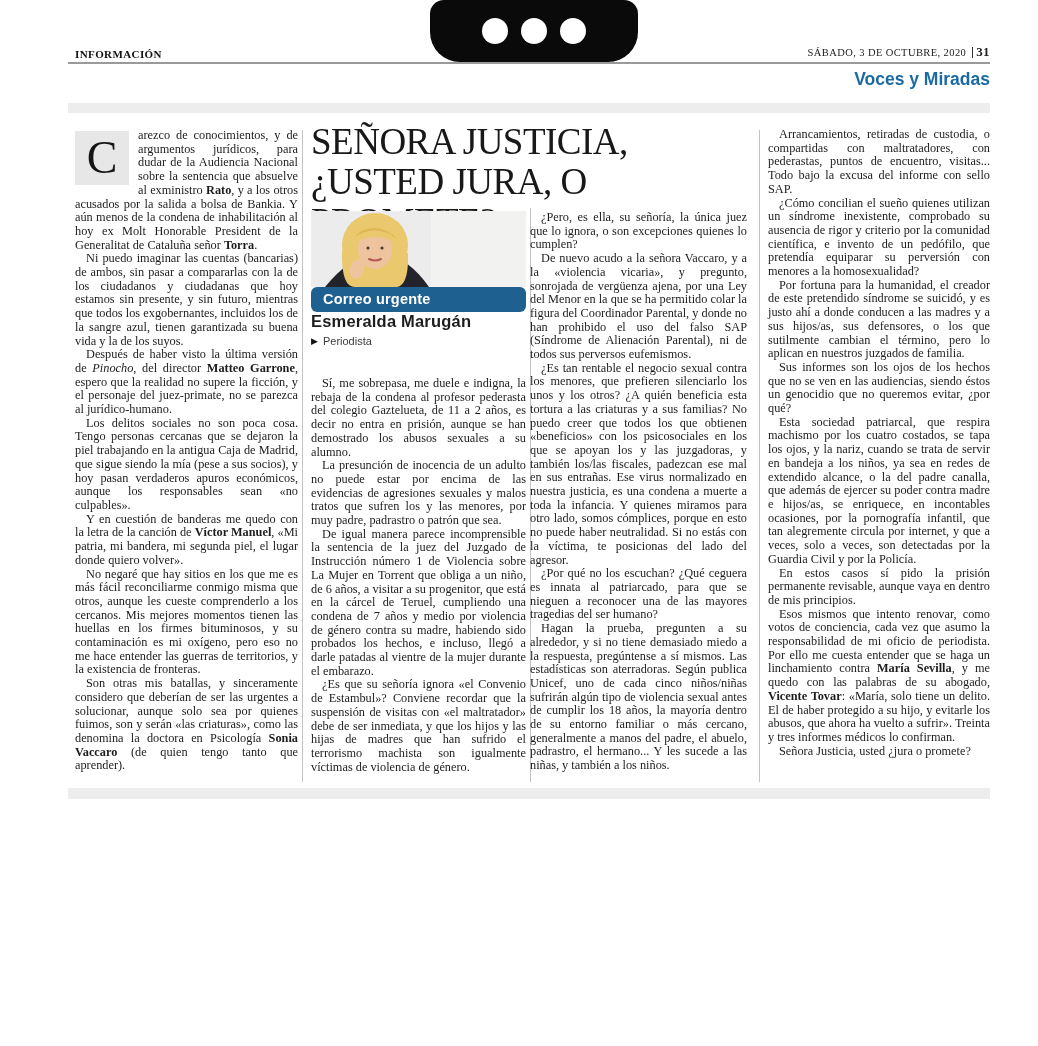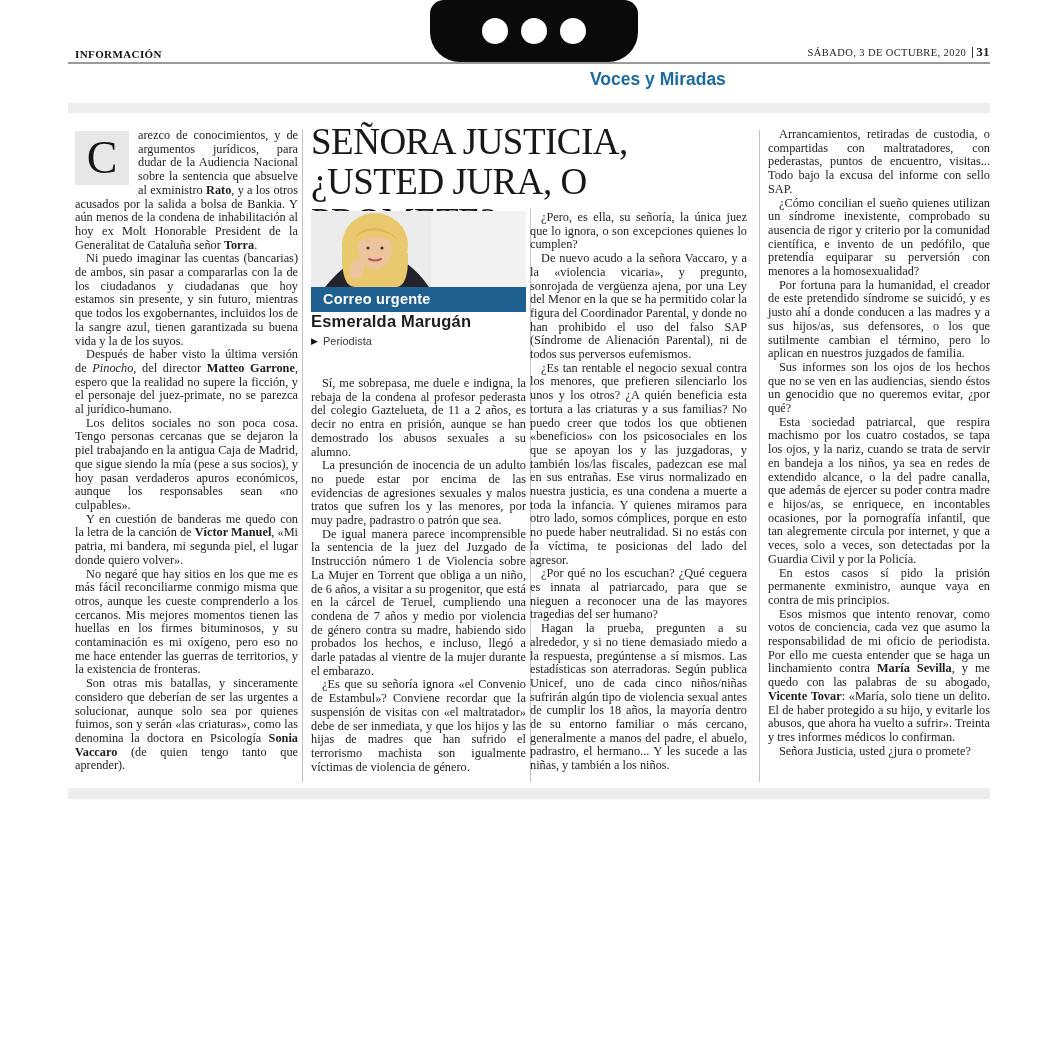--- a/index.html
+++ b/index.html
@@ -14,21 +14,21 @@
 
   
   .masthead{position:absolute;left:68px;right:48px;top:40px;height:22px;}
   .pubname{position:absolute;left:7px;bottom:2px;font-weight:bold;font-size:11px;letter-spacing:.4px;color:#111;}
   .dateline{position:absolute;right:0;bottom:2px;font-size:10.5px;letter-spacing:.4px;color:#222;
             display:flex;align-items:baseline;}
   .pagebar{display:inline-block;width:1px;height:11px;background:#333;margin:0 3px 0 6px;align-self:center;}
   .pagenum{font-weight:bold;font-size:13px;}
   .mast-rule{position:absolute;left:68px;width:922px;top:62px;height:2px;background:#9a9a9a;}
 
-  .section-title{position:absolute;right:48px;top:69px;width:400px;
+  .section-title{position:absolute;right:48px;top:69px;width:400px;text-align:right;
                  font-family:"Liberation Sans", sans-serif;font-weight:bold;font-size:17.5px;}
 
   .band{position:absolute;left:68px;width:922px;background:#ededed;}
   .band-top{top:103px;height:10px;}
   .band-bottom{top:788px;height:11px;}
 
   
   .article-title{position:absolute;left:311px;top:122px;width:442px;margin:0;
                  font-family:"Liberation Serif", serif;font-weight:normal;
                  font-size:37px;line-height:40px;letter-spacing:-.5px;color:#181818;}
@@ -48,21 +48,21 @@
   .col3{left:530px;top:211px;width:217px;}
   .col4{left:768px;top:128px;width:222px;}
 
   .dropcap{float:left;width:54px;height:54px;margin:2px 9px 1px 0;background:#e7e7e7;
            font-size:46px;line-height:54px;text-align:center;color:#151515;}
 
   
   .byline{position:absolute;left:311px;top:211px;width:215px;font-family:"Liberation Sans", sans-serif;}
   .photo{width:215px;height:76px;display:block;}
   .kicker{height:25px;line-height:25px;padding-left:12px;color:#ffffff;
-          font-weight:bold;font-size:14.5px;letter-spacing:.2px;}
+          font-weight:bold;font-size:14.5px;letter-spacing:.2px;border-radius:6px;}
   .author{font-weight:bold;font-size:16.5px;color:#1d1d1d;letter-spacing:.2px;}
   .role{margin-top:4px;font-size:11px;color:#3c3c3c;display:flex;align-items:center;gap:5px;}
   .role .tri{font-size:9px;color:#111;line-height:1;}
 </style>
 </head>
 <body>
 
 <div class="page">
 
   <div class="notch">
@@ -136,18 +136,18 @@
       <p><span>¿Es tan rentable el negocio sexual contra los menores, que prefieren silenciarlo los unos y los otros? ¿A quién beneficia esta tortura a las criaturas y a sus familias? No puedo creer que todos los que obtienen «beneficios» con los psicosociales en los que se apoyan los y las juzgadoras, y también los/las fiscales, padezcan ese mal en sus entrañas. Ese virus normalizado en nuestra justicia, es una condena a muerte a toda la infancia. Y quienes miramos para otro lado, somos cómplices, porque en esto no puede haber neutralidad. Si no estás con la víctima, te posicionas del lado del agresor.</span></p>
       <p><span>¿Por qué no los escuchan? ¿Qué ceguera es innata al patriarcado, para que se nieguen a reconocer una de las mayores tragedias del ser humano?</span></p>
       <p><span>Hagan la prueba, pregunten a su alrededor, y si no tiene demasiado miedo a la respuesta, pregúntense a sí mismos. Las estadísticas son aterradoras. Según publica Unicef, uno de cada cinco niños/niñas sufrirán algún tipo de violencia sexual antes de cumplir los 18 años, la mayoría dentro de su entorno familiar o más cercano, generalmente a manos del padre, el abuelo, padrastro, el hermano... Y les sucede a las niñas, y también a los niños.</span></p>
     </div>
   <div class="col col4">
       <p><span>Arrancamientos, retiradas de custodia, o compartidas con maltratadores, con pederastas, puntos de encuentro, visitas... Todo bajo la excusa del informe con sello SAP.</span></p>
       <p><span>¿Cómo concilian el sueño quienes utilizan un síndrome inexistente, comprobado su ausencia de rigor y criterio por la comunidad científica, e invento de un pedófilo, que pretendía equiparar su perversión con menores a la homosexualidad?</span></p>
       <p><span>Por fortuna para la humanidad, el creador de este pretendido síndrome se suicidó, y es justo ahí a donde conducen a las madres y a sus hijos/as, sus defensores, o los que sutilmente cambian el término, pero lo aplican en nuestros juzgados de familia.</span></p>
       <p><span>Sus informes son los ojos de los hechos que no se ven en las audiencias, siendo éstos un genocidio que no queremos evitar, ¿por qué?</span></p>
       <p><span>Esta sociedad patriarcal, que respira machismo por los cuatro costados, se tapa los ojos, y la nariz, cuando se trata de servir en bandeja a los niños, ya sea en redes de extendido alcance, o la del padre canalla, que además de ejercer su poder contra madre e hijos/as, se enriquece, en incontables ocasiones, por la pornografía infantil, que tan alegremente circula por internet, y que a veces, solo a veces, son detectadas por la Guardia Civil y por la Policía.</span></p>
-      <p><span>En estos casos sí pido la prisión permanente exministro, aunque vaya en contra de mis principios.</span></p>
+      <p><span>En estos casos sí pido la prisión permanente revisable, aunque vaya en dentro de mis principios.</span></p>
       <p><span>Esos mismos que intento renovar, como votos de conciencia, cada vez que asumo la responsabilidad de mi oficio de periodista. Por ello me cuesta entender que se haga un linchamiento contra </span><span style="font-weight: bold;">María Sevilla</span><span>, y me quedo con las palabras de su abogado, </span><span style="font-weight: bold;">Vicente Tovar</span><span>: «María, solo tiene un delito. El de haber protegido a su hijo, y evitarle los abusos, que ahora ha vuelto a sufrir». Treinta y tres informes médicos lo confirman.</span></p>
       <p><span>Señora Justicia, usted ¿jura o promete?</span></p>
     </div>
 
 </div>
 
 </body></html>

